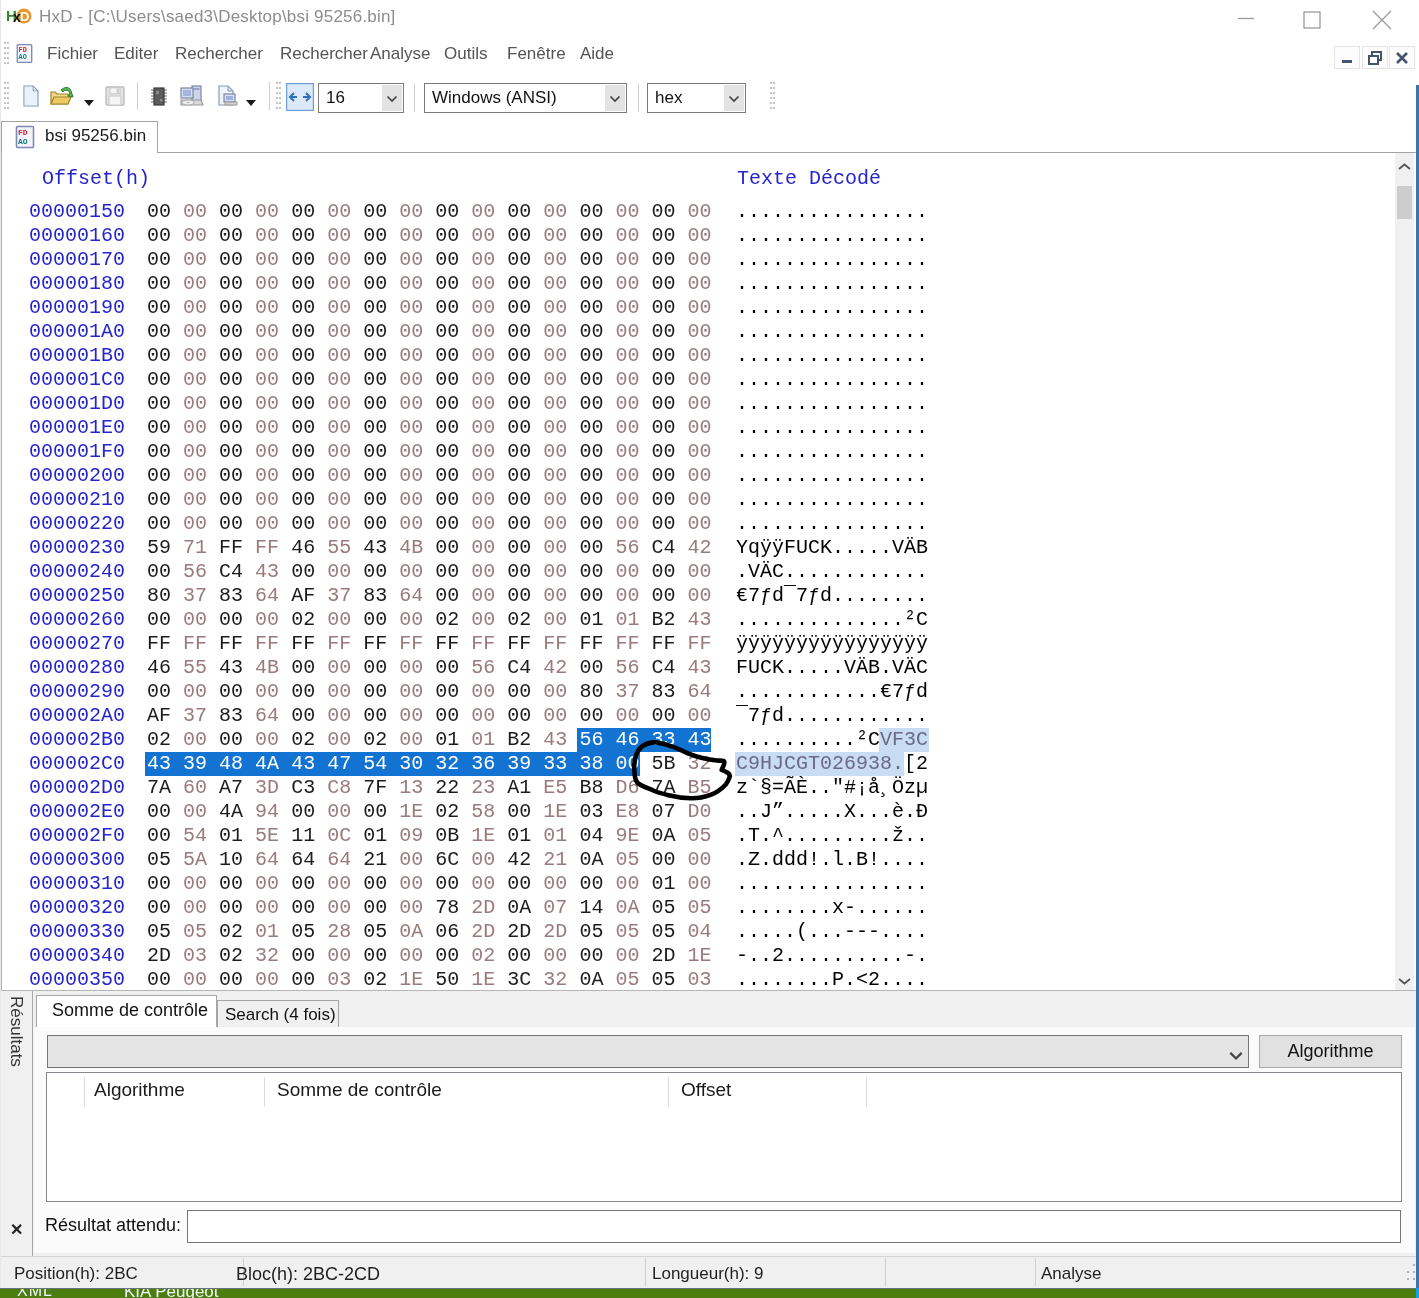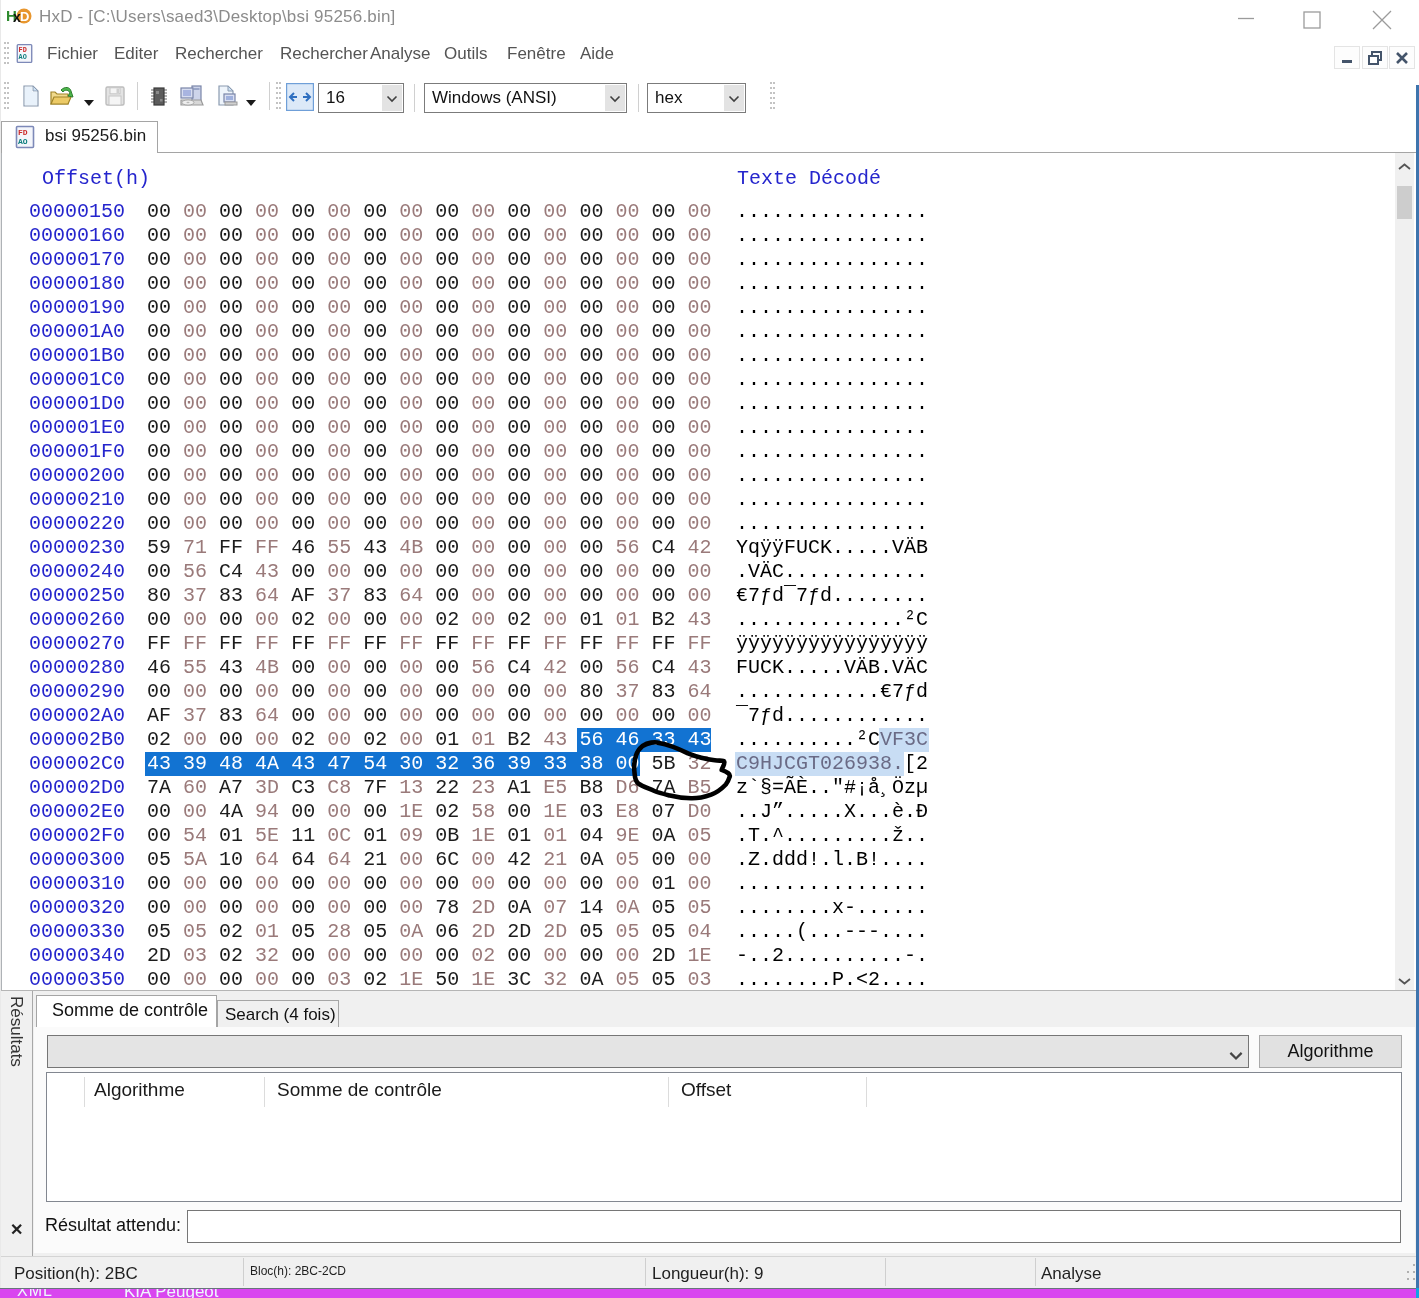--- a/index.html
+++ b/index.html
@@ -265,35 +265,35 @@
 
 <div class="abs" style="left:45px;top:1215px;font-size:18px;color:#111">Résultat attendu:</div>
 <div class="abs" style="left:187px;top:1210px;width:1214px;height:33px;background:#fff;border:1px solid #767676"></div>
 
 <div class="abs" style="left:0;top:1256px;width:1419px;height:32px;background:#f0f0f0;border-top:1px solid #d4d4d4"></div>
 <div class="abs" style="left:243px;top:1258px;width:1px;height:28px;background:#cfcfcf"></div>
 <div class="abs" style="left:645px;top:1258px;width:1px;height:28px;background:#cfcfcf"></div>
 <div class="abs" style="left:885px;top:1258px;width:1px;height:28px;background:#cfcfcf"></div>
 <div class="abs" style="left:1035px;top:1258px;width:1px;height:28px;background:#cfcfcf"></div>
 <div class="abs" style="left:14px;top:1264px;font-size:17px;color:#1f1f1f">Position(h): 2BC</div>
-<div class="abs" style="left:250px;top:1264px;font-size:12px;color:#1f1f1f">Bloc(h): 2BC-2CD</div>
+<div class="abs" style="left:236px;top:1264px;font-size:18px;color:#1f1f1f">Bloc(h): 2BC-2CD</div>
 <div class="abs" style="left:652px;top:1264px;font-size:17px;color:#1f1f1f">Longueur(h): 9</div>
 <div class="abs" style="left:1041px;top:1264px;font-size:17px;color:#1f1f1f">Analyse</div>
 
 <div class="abs" style="left:1402px;top:1262px;width:16px;height:24px">
 <svg width="16" height="24" viewBox="0 0 16 24">
 <g fill="#b0b0b0">
         <rect x="11" y="2" width="2" height="2"></rect>
         <rect x="11" y="9" width="2" height="2"></rect>
         <rect x="11" y="16" width="2" height="2"></rect>
 <rect x="5" y="9" width="2" height="2"></rect>
         <rect x="5" y="16" width="2" height="2"></rect>
       </g>
 </svg></div>
 
-<div class="abs" style="left:0;top:1288px;width:1419px;height:10px;background:#d946ef;border-top:1px solid #68747c;overflow:hidden">
+<div class="abs" style="left:0;top:1288px;width:1419px;height:10px;background:#4d7c0f;border-top:1px solid #68747c;overflow:hidden">
 <span style="position:absolute;left:17px;top:-7px;color:#eef9fd;font-size:16px;letter-spacing:1px">XML</span>
 <span style="position:absolute;left:124px;top:-7px;color:#eef9fd;font-size:17px">KIA Peugeot</span>
 </div>
 
 <div class="abs" style="left:1416px;top:85px;width:3px;height:1203px;background:#3e74ad"></div>
 <div class="abs" style="left:1416px;top:1288px;width:3px;height:10px;background:#10a3e4"></div>
 <div class="abs" style="left:0;top:0;width:1px;height:1288px;background:#e9e9e9"></div>
 
 </body></html>

